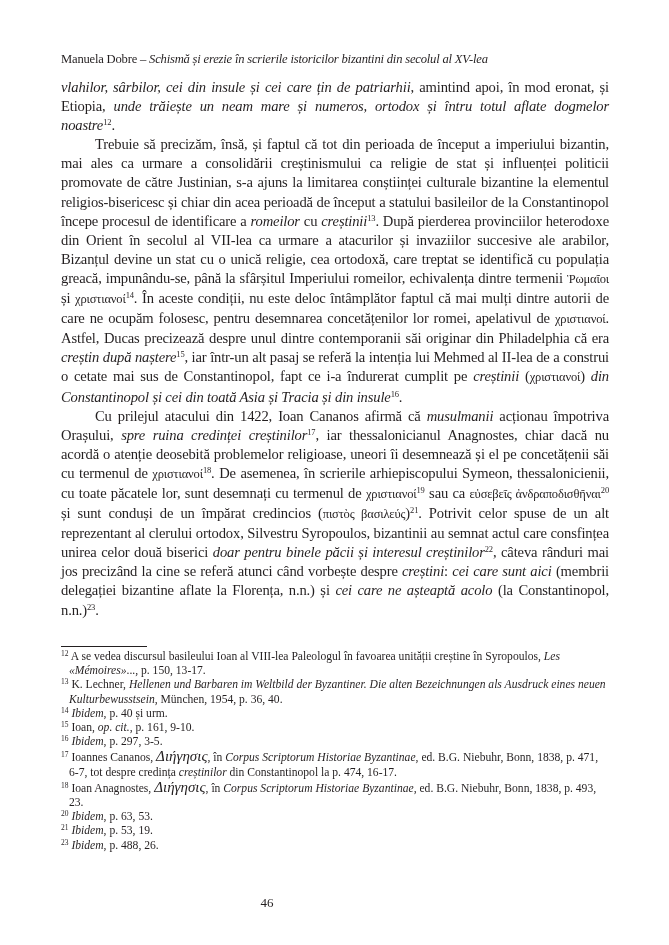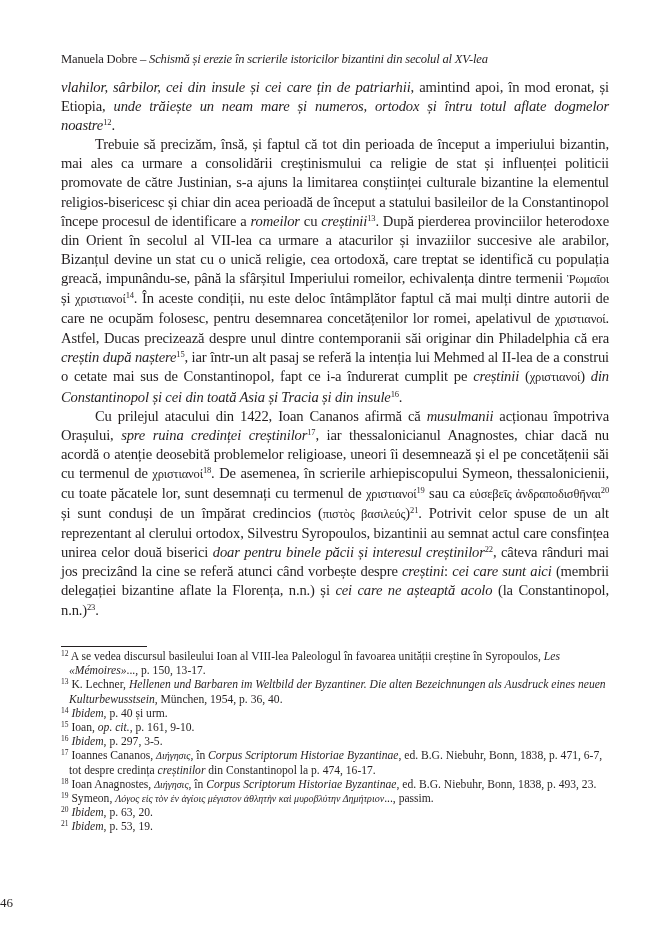--- a/index.html
+++ b/index.html
@@ -9,22 +9,22 @@
   .running-head i { font-style: italic; }
   .body { position: absolute; left: 61px; top: 78px; width: 548px; font-size: 14.6px; line-height: 19.1px; text-align: justify; letter-spacing: -0.15px; }
   .body p { margin: 0; }
   .body p.indent { text-indent: 34px; }
   sup { font-size: 8.5px; line-height: 0; vertical-align: 5px; margin-top: 28px; }
   .greek { font-family: Liberation Serif, serif; font-size: 12.5px; }
   .fn-rule { position: absolute; left: 61px; top: 646px; width: 86px; height: 0; border-top: 1px solid #231f20; }
   .footnotes { position: absolute; left: 61px; top: 650px; width: 548px; font-size: 11.6px; line-height: 14.2px; }
   .fn { padding-left: 8px; text-indent: -8px; margin: 0; }
   .fn sup { font-size: 7.5px; vertical-align: 4px; }
-  .fn .greek { font-size: 10px; }
-  .page-number { position: absolute; left: 0; width: 534px; top: 895px; font-size: 13px; }
+  .fn .greek { font-size: 15px; }
+  .page-number { position: absolute; left: 0; width: 534px; top: 895px; text-align: center; font-size: 13px; }
 </style>
 </head>
 <body>
 
 <div class="running-head">
   <span>Manuela Dobre</span><span> – </span><i>Schismă și erezie în scrierile istoricilor bizantini din secolul al XV-lea</i>
 </div>
 
 <div class="body">
   <p class="rich"><i>vlahilor, sârbilor, cei din insule și cei care țin de patriarhii</i><span>, amintind apoi, în mod eronat, și Etiopia, </span><i>unde trăiește un neam mare și numeros, ortodox și întru totul aflate dogmelor noastre</i><sup>12</sup><span>.</span></p>
@@ -35,18 +35,18 @@
 <div class="fn-rule"></div>
 
 <div class="footnotes" id="footnotes">
     <p class="fn"><sup>12</sup> <span>A se vedea discursul basileului Ioan al VIII-lea Paleologul în favoarea unității creștine în Syropoulos, </span><i>Les «Mémoires»</i><span>..., p. 150, 13-17.</span></p>
     <p class="fn"><sup>13</sup> <span>K. Lechner, </span><i>Hellenen und Barbaren im Weltbild der Byzantiner. Die alten Bezeichnungen als Ausdruck eines neuen Kulturbewusstsein</i><span>, München, 1954, p. 36, 40.</span></p>
     <p class="fn"><sup>14</sup> <i>Ibidem</i><span>, p. 40 și urm.</span></p>
     <p class="fn"><sup>15</sup> <span>Ioan, </span><i>op. cit.</i><span>, p. 161, 9-10.</span></p>
     <p class="fn"><sup>16</sup> <i>Ibidem</i><span>, p. 297, 3-5.</span></p>
     <p class="fn"><sup>17</sup> <span>Ioannes Cananos, </span><i class="greek">Διήγησις</i><span>, în </span><i>Corpus Scriptorum Historiae Byzantinae</i><span>, ed. B.G. Niebuhr, Bonn, 1838, p. 471, 6-7, tot despre credința </span><i>creștinilor</i><span> din Constantinopol la p. 474, 16-17.</span></p>
     <p class="fn"><sup>18</sup> <span>Ioan Anagnostes, </span><i class="greek">Διήγησις</i><span>, în </span><i>Corpus Scriptorum Historiae Byzantinae</i><span>, ed. B.G. Niebuhr, Bonn, 1838, p. 493, 23.</span></p>
-    <p class="fn"><sup>19</sup> <span>Symeon, </span><i class="greek">Λόγος εἰς τὸν ἐν ἁγίοις μέγιστον ἀθλητὴν καὶ μυροβλύτην Δημήτριον</i><span>..., passim.</span></p>
-    <p class="fn"><sup>20</sup> <i>Ibidem</i><span>, p. 63, 20.</span></p>
+    <p class="fn"><sup>20</sup> <i>Ibidem</i><span>, p. 63, 53.</span></p>
     <p class="fn"><sup>21</sup> <i>Ibidem</i><span>, p. 53, 19.</span></p>
+    <p class="fn"><sup>23</sup> <i>Ibidem</i><span>, p. 488, 26.</span></p>
   </div>
 
 <div class="page-number">46</div>
 
 </body></html>

